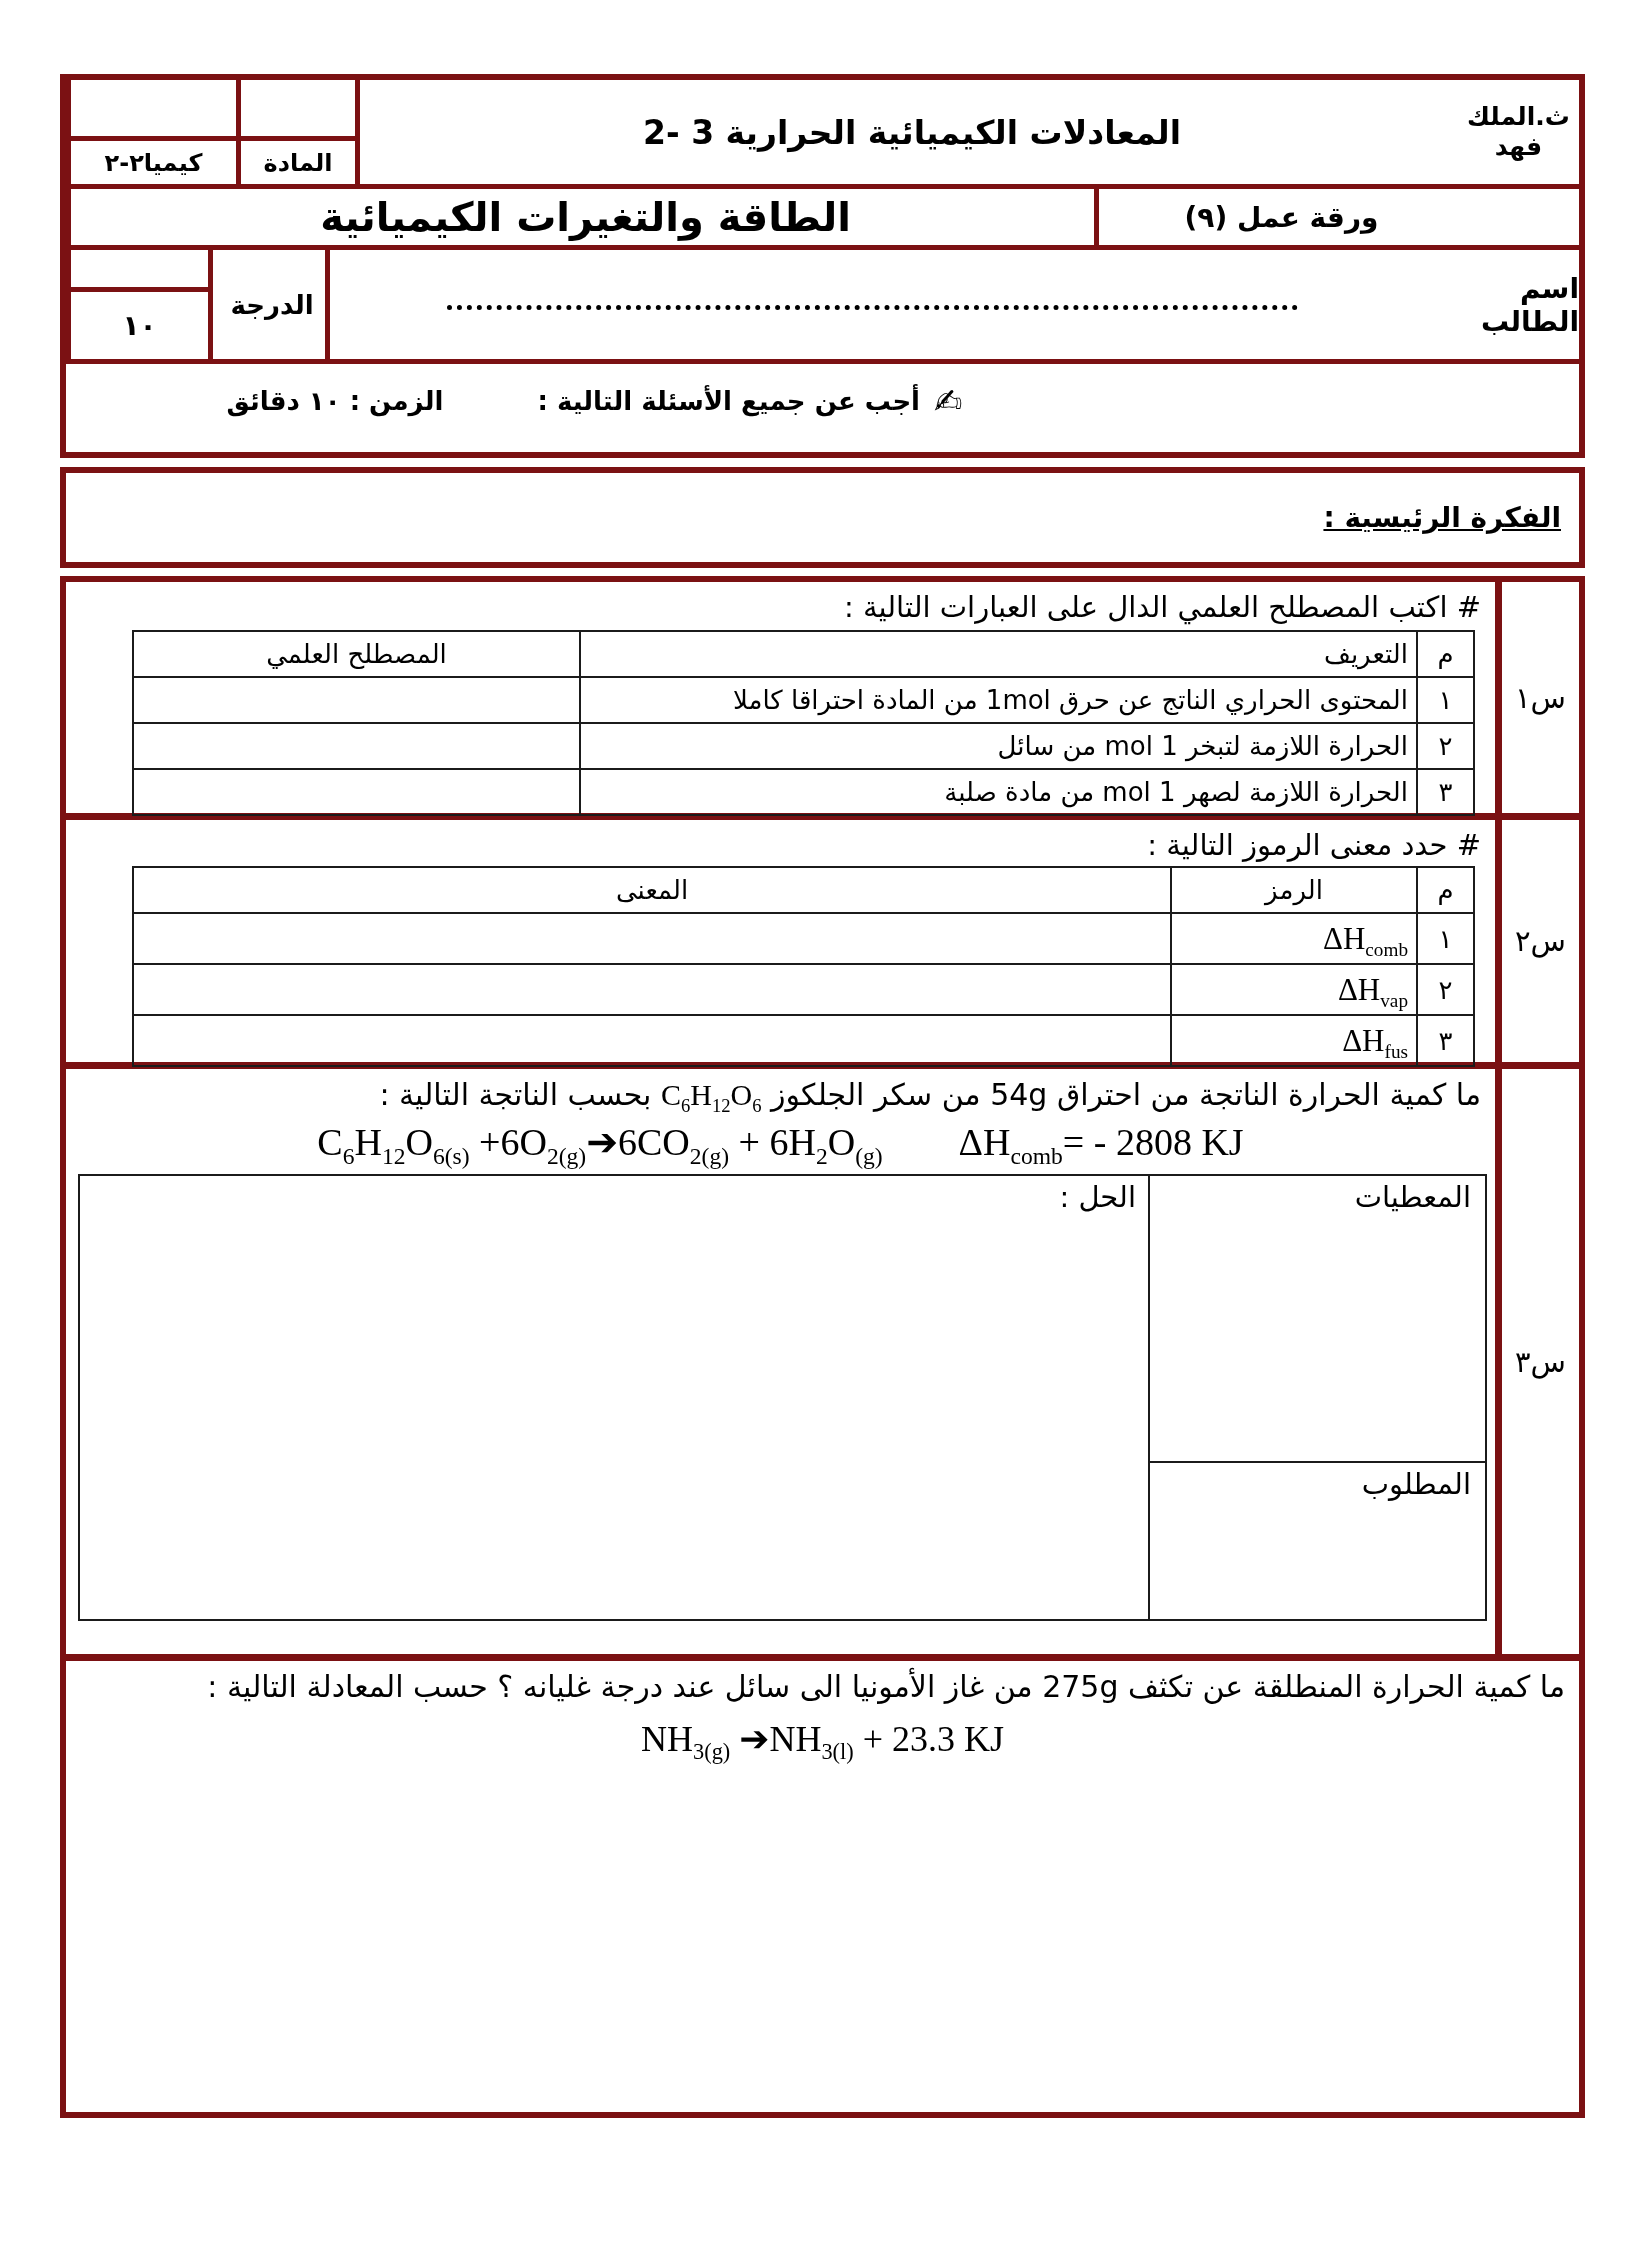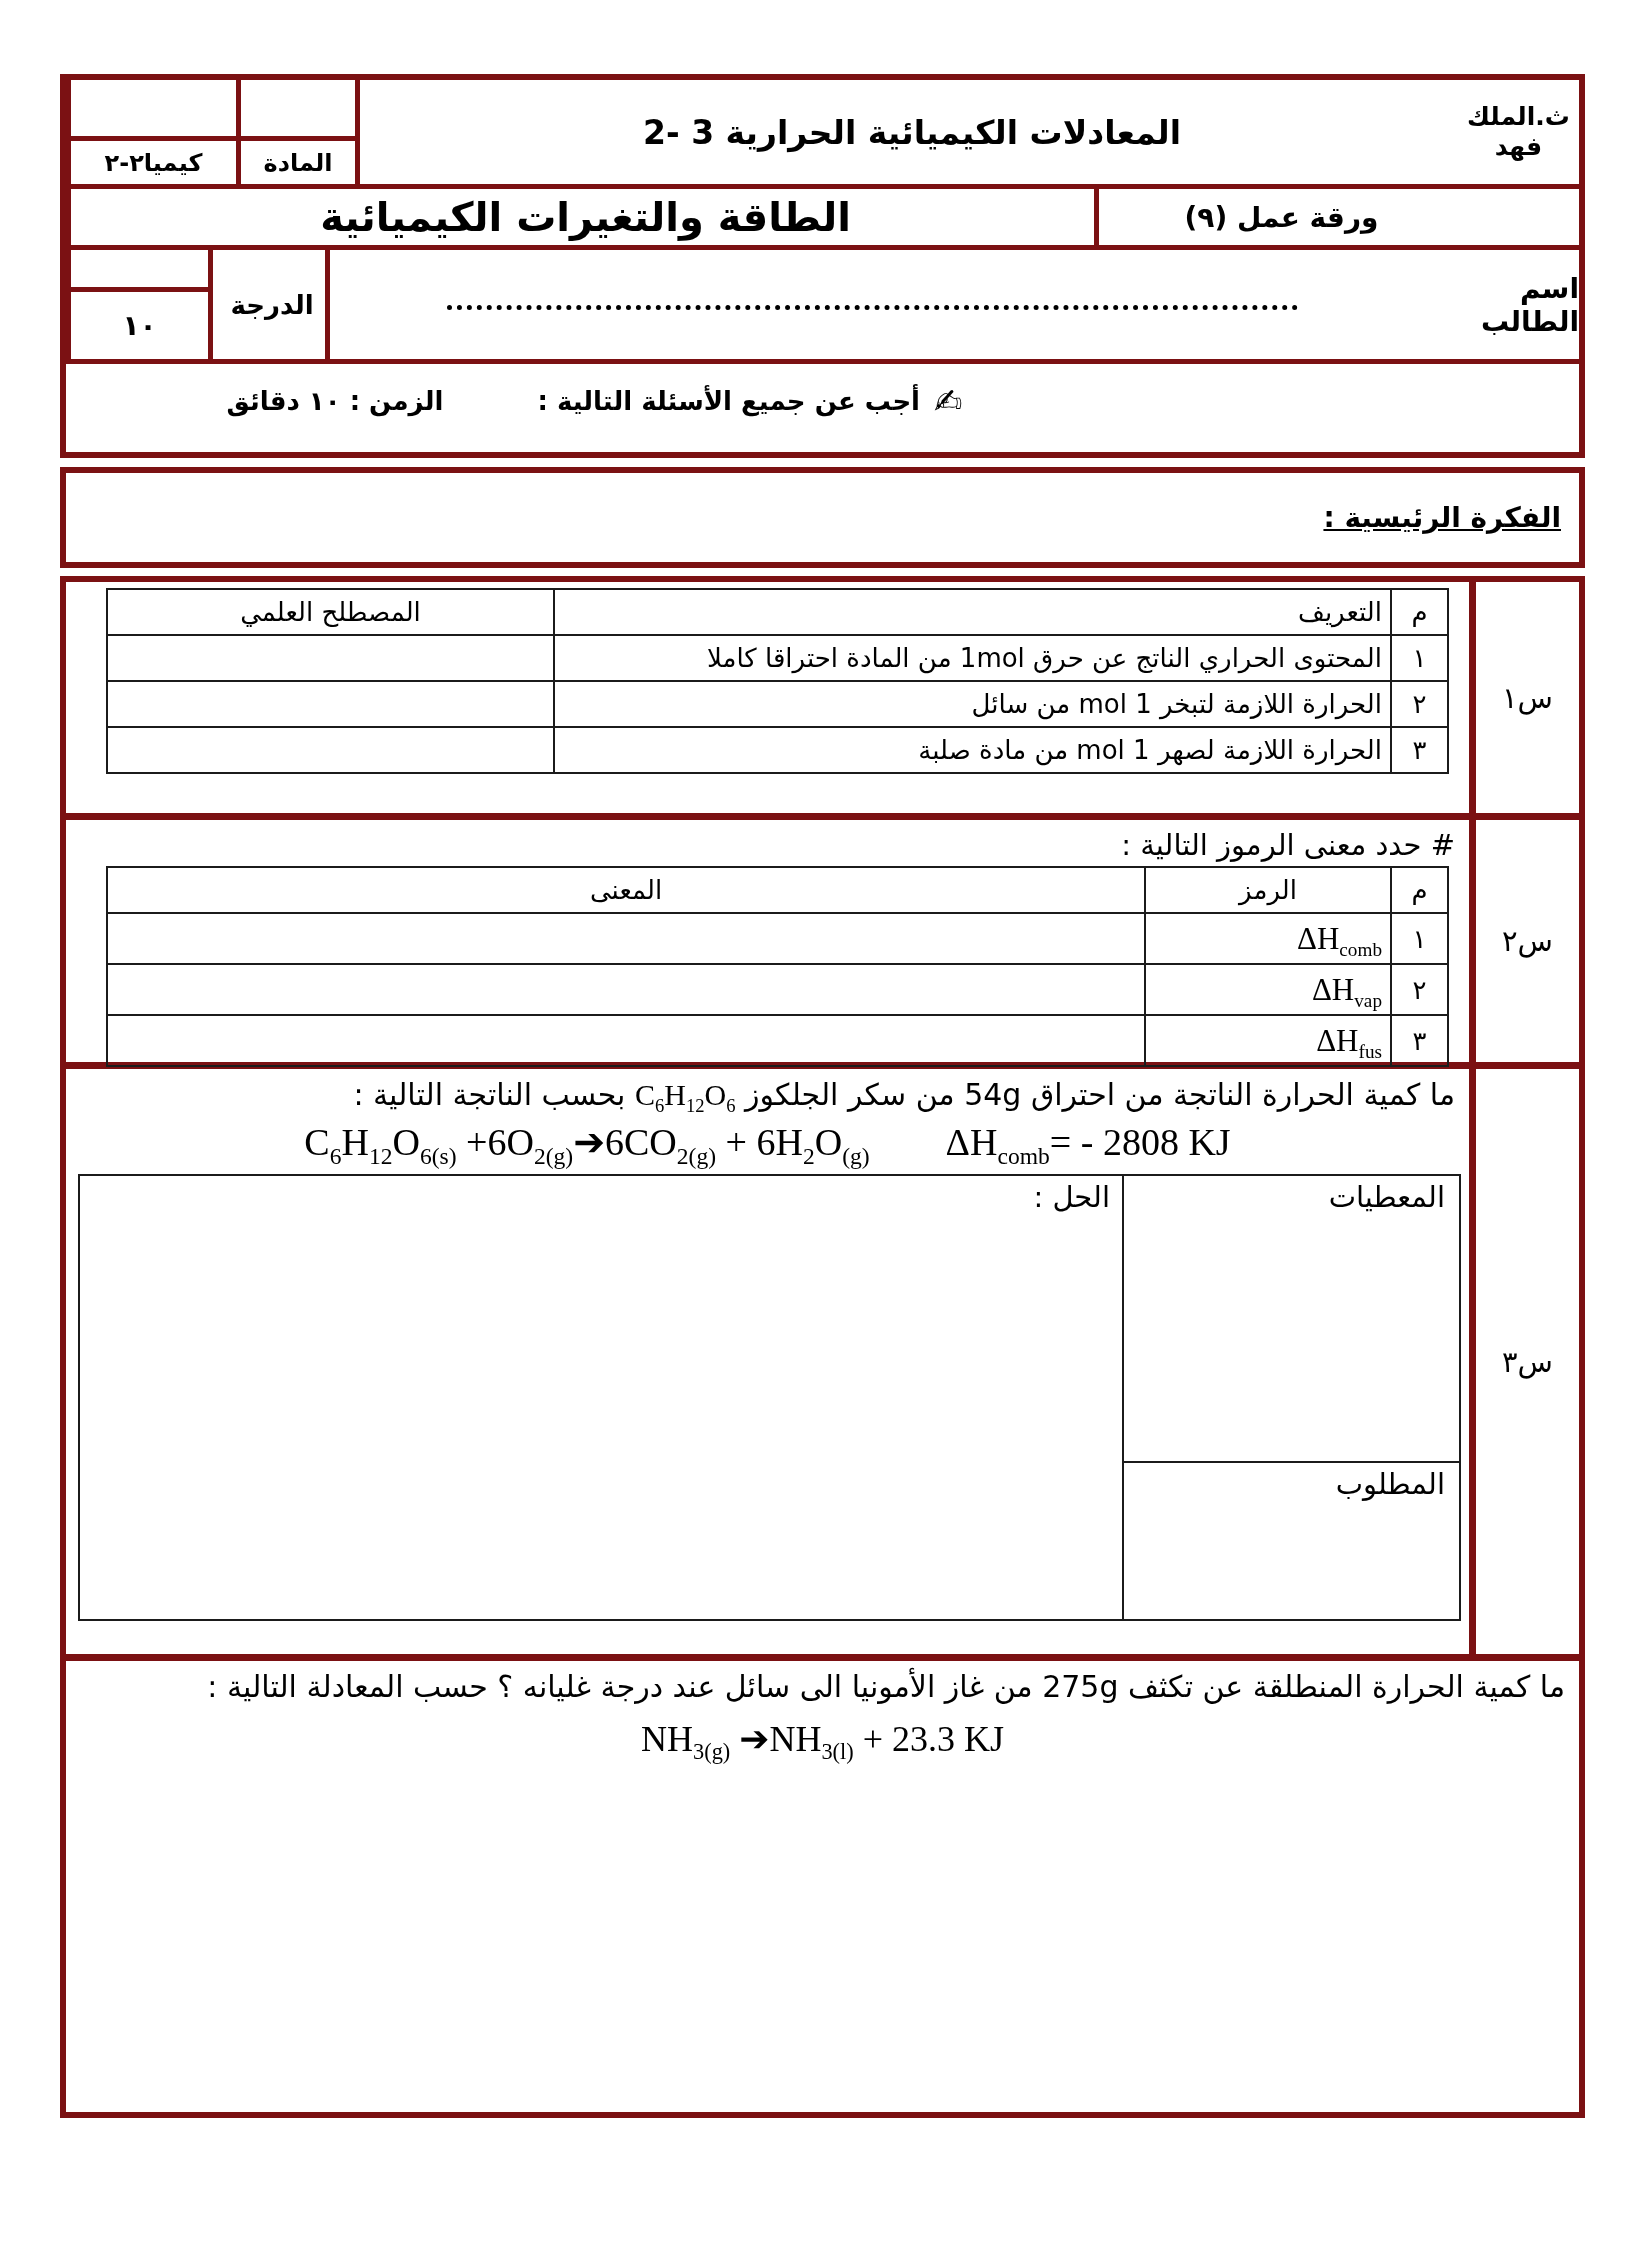--- a/index.html
+++ b/index.html
@@ -56,21 +56,21 @@
     padding:0 18px 0 10px;
     font-size:28px; font-weight:bold;
   }
   .idea-label { text-decoration:underline; margin-left:8px; white-space:nowrap; }
 
   
   .qgrid { left:61px; top:576px; width:1525px; height:1542px; border:6px solid #7B1113; display:flex; flex-direction:column; }
   .qrow { display:flex; width:100%; }
   .qsep { border-bottom:7px solid #7B1113; }
   .q1row { height:238px; } .q2row { height:249px; } .q3row { height:592px; } .q4row { flex:1; }
-  .qlabel { width:110px; border-left:7px solid #7B1113; display:flex; align-items:center; justify-content:center; font-size:29px; }
+  .qlabel { width:84px; border-left:7px solid #7B1113; display:flex; align-items:center; justify-content:center; font-size:29px; }
   .qcontent { flex:1; min-width:0; }
 
   .prompt { padding:8px 14px 0 0; font-size:29px; }
   .qtext  { padding:8px 14px 0 10px; font-size:30px; }
 
   table.blk { border-collapse:collapse; table-layout:fixed; }
   table.blk td, table.blk th { border:2px solid #1b1b1b; font-weight:normal; font-size:26px; padding:0 8px; }
   .t1 { width:1343px; margin:6px 20px 0 0; }
   .t1 .c-num { width:57px; text-align:center; }
   .t1 .c-def { width:837px; text-align:right; }
@@ -148,20 +148,21 @@
 
   <div class="abs idea-box">
     <span class="idea-label">الفكرة الرئيسية :</span>
   </div>
 
   <div class="abs qgrid">
 
     <div class="qrow q1row qsep">
       <div class="qlabel">س١</div>
       <div class="qcontent">
+        <div class="prompt"># اكتب المصطلح العلمي الدال على العبارات التالية :</div>
         <table class="blk t1">
           <tbody>
               <tr>
             <th class="c-num">م</th>
             <th class="c-def" style="text-align:right;">التعريف</th>
             <th class="c-term">المصطلح العلمي</th>
           </tr>
           <tr>
             <td class="c-num">١</td>
             <td class="c-def">المحتوى الحراري الناتج عن حرق  1mol  من المادة احتراقا كاملا</td>

